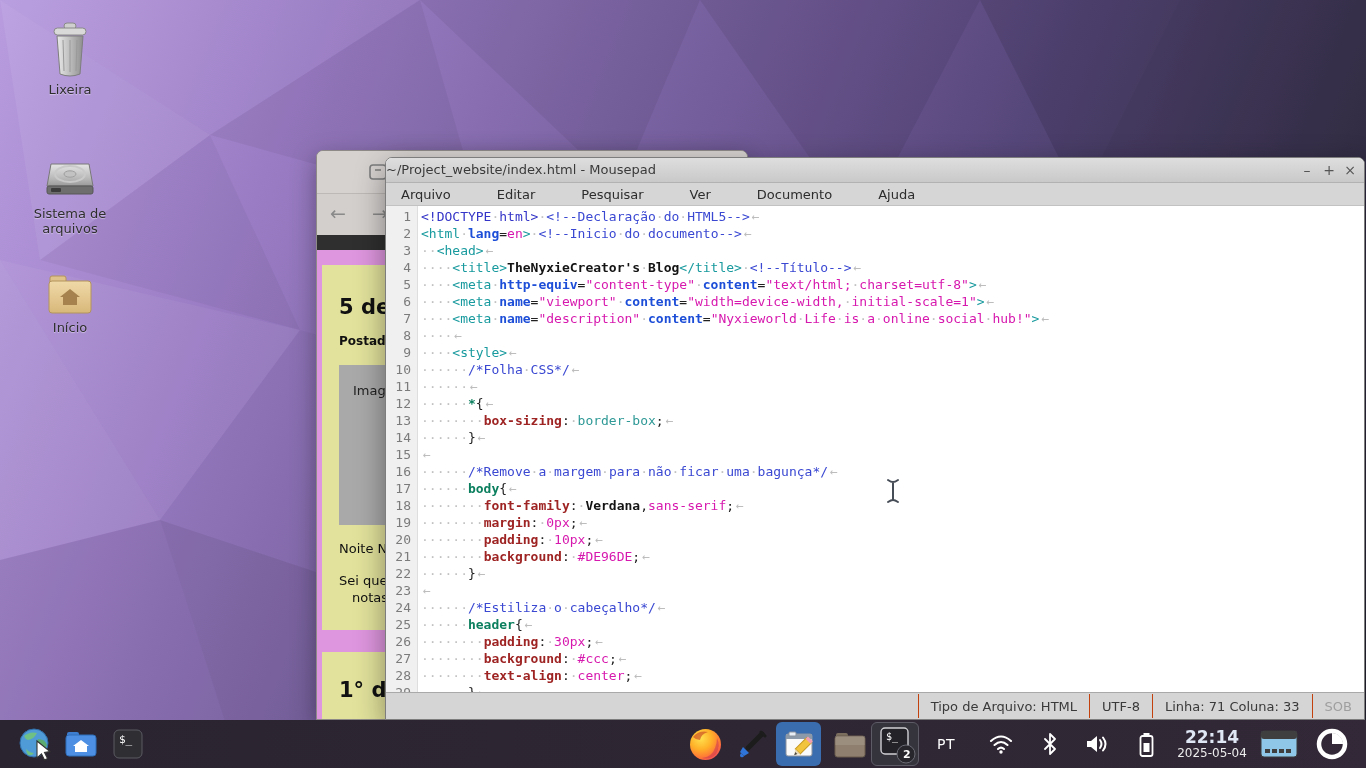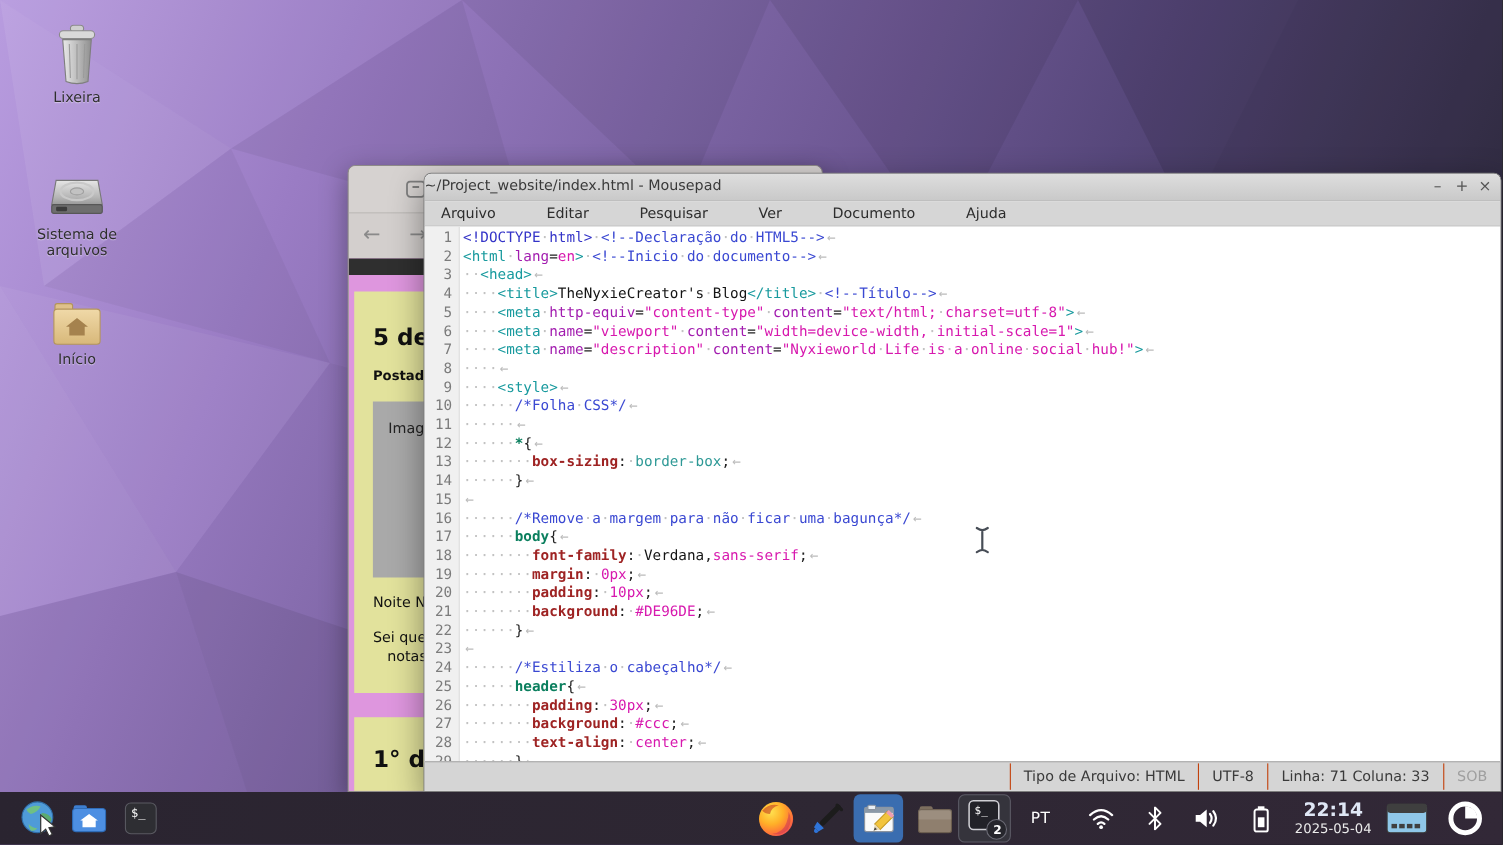--- a/index.html
+++ b/index.html
@@ -44,24 +44,24 @@
     border-bottom:1px solid #c2c2c2;display:flex;align-items:center;padding-left:6px;gap:28px;}
   .menu-item{font-size:13px;color:#2d2d2d;padding:2px 9px;}
   #mp-editor{position:absolute;left:0;top:48px;right:0;bottom:26px;background:#fff;overflow:hidden;}
   #mp-gutterbg{position:absolute;left:0;top:0;bottom:0;width:31px;background:#f0f0f0;border-right:1px solid #dedede;}
   #mp-lines{position:absolute;left:0;top:2px;right:0;font-family:"DejaVu Sans Mono","Liberation Mono",monospace;
     font-size:13px;line-height:17px;white-space:pre;}
   .code-line{display:flex;height:17px;}
   .ln{width:25px;padding-right:7px;text-align:right;color:#7b7b7b;flex:none;}
   .lc{padding-left:3px;}
   .tk-doc{color:#3434c8;} .tk-com{color:#3a48d2;}
-  .tk-tag{color:#189a9e;} .tk-attr{color:#a21caf;}
+  .tk-tag{color:#189a9e;} .tk-attr{color:#1d4ed8;font-weight:bold;}
   .tk-str,.tk-num,.tk-cvp{color:#d718ae;}
   .tk-cvt{color:#2e9996;}
-  .tk-txt{color:#141414;} .tk-pun{color:#202020;}
+  .tk-txt{color:#141414;font-weight:bold;} .tk-pun{color:#202020;}
   .tk-prop{color:#9e2323;font-weight:bold;}
   .tk-sel{color:#0b7f5e;font-weight:bold;}
   .ws{color:#c2c2c2;} .nl{color:#bdbdbd;padding-left:2px;}
   #mp-statusbar{position:absolute;left:0;bottom:0;right:0;height:26px;background:#d5d5d5;
     border-top:1px solid #a9a9a9;display:flex;justify-content:flex-end;align-items:center;
     font-size:13px;color:#3a3a3a;}
   .status-seg{border-left:1px solid #c2410c;padding:0 12px;line-height:25px;height:24px;}
   .status-dim{color:#9f9f9f;}
 
   

